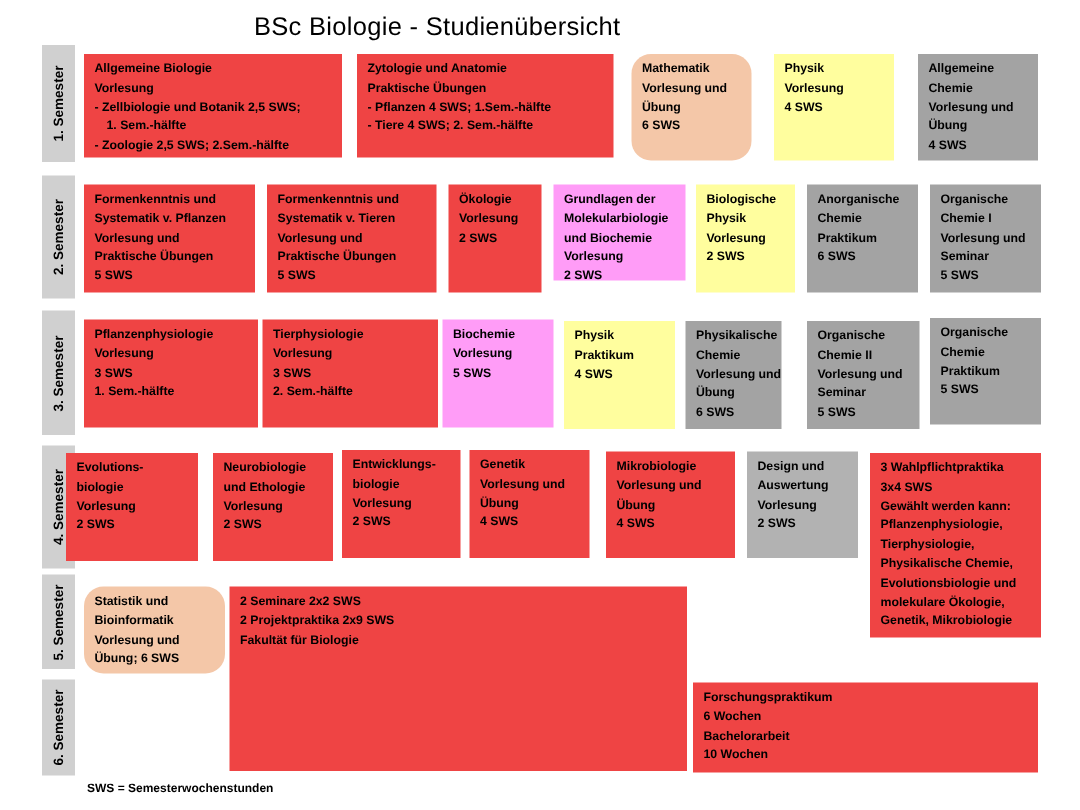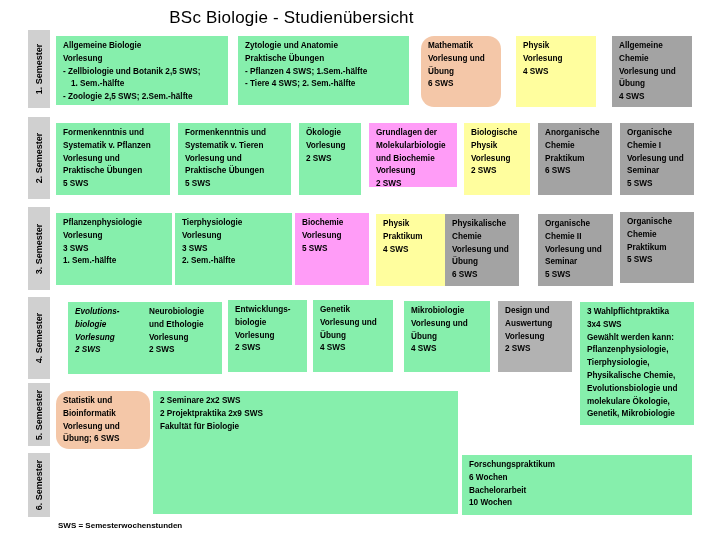--- a/index.html
+++ b/index.html
@@ -3,21 +3,21 @@
 <meta charset="utf-8">
 <style>
   * { margin:0; padding:0; box-sizing:border-box; }
   html, body { width:720px; height:540px; background:#ffffff; overflow:hidden; }
   body { position:relative; font-family:"Liberation Sans", sans-serif; color:#000; }
   #title { position:absolute; left:0; top:8px; width:583px; text-align:center; font-size:17px; letter-spacing:0.2px; }
   .sem { position:absolute; left:28px; width:22px; background:#d0d0d0; }
   .sem span { position:absolute; left:50%; top:50%; transform:translate(-50%,-50%) rotate(-90deg); white-space:nowrap; font-size:9px; font-weight:bold; }
   .box { position:absolute; padding:4px 7px; font-size:8.2px; font-weight:bold; line-height:12.8px; overflow:hidden; }
   .box div { white-space:nowrap; }
-  .green { background:#86efac; }
+  .green { background:#ef4444; }
   .orange { background:#f4c7a8;border-radius:13px; }
   .yellow { background:#fffe9e; }
   .blue { background:#a3a3a3; }
   .pink { background:#ff9cf7; }
   .gray { background:#b2b2b2; }
   .indent { padding-left:8px; }
   #footnote { position:absolute; left:58px; top:521px; font-size:8px; font-weight:bold; }
 </style>
 </head>
 <body>
@@ -136,42 +136,42 @@
 <div class="box pink" style="left:295px;top:213px;width:74px;height:72px;">
   <div>Biochemie</div>
   <div>Vorlesung</div>
   <div>5 SWS</div>
 </div>
 <div class="box yellow" style="left:376px;top:214px;width:74px;height:72px;">
   <div>Physik</div>
   <div>Praktikum</div>
   <div>4 SWS</div>
 </div>
-<div class="box blue" style="left:445px;top:214px;width:74px;height:72px;">
+<div class="box blue" style="left:457px;top:214px;width:64px;height:72px;">
   <div>Physikalische</div>
   <div>Chemie</div>
   <div>Vorlesung und</div>
   <div>Übung</div>
   <div>6 SWS</div>
 </div>
 <div class="box blue" style="left:538px;top:214px;width:75px;height:72px;">
   <div>Organische</div>
   <div>Chemie II</div>
   <div>Vorlesung und</div>
   <div>Seminar</div>
   <div>5 SWS</div>
 </div>
 <div class="box blue" style="left:620px;top:212px;width:74px;height:71px;">
   <div>Organische</div>
   <div>Chemie</div>
   <div>Praktikum</div>
   <div>5 SWS</div>
 </div>
 
-<div class="box green" style="left:68px;top:302px;width:88px;height:72px;font-style:italic;">
+<div class="box green" style="left:44px;top:302px;width:88px;height:72px;">
   <div>Evolutions-</div>
   <div>biologie</div>
   <div>Vorlesung</div>
   <div>2 SWS</div>
 </div>
 <div class="box green" style="left:142px;top:302px;width:80px;height:72px;">
   <div>Neurobiologie</div>
   <div>und Ethologie</div>
   <div>Vorlesung</div>
   <div>2 SWS</div>

